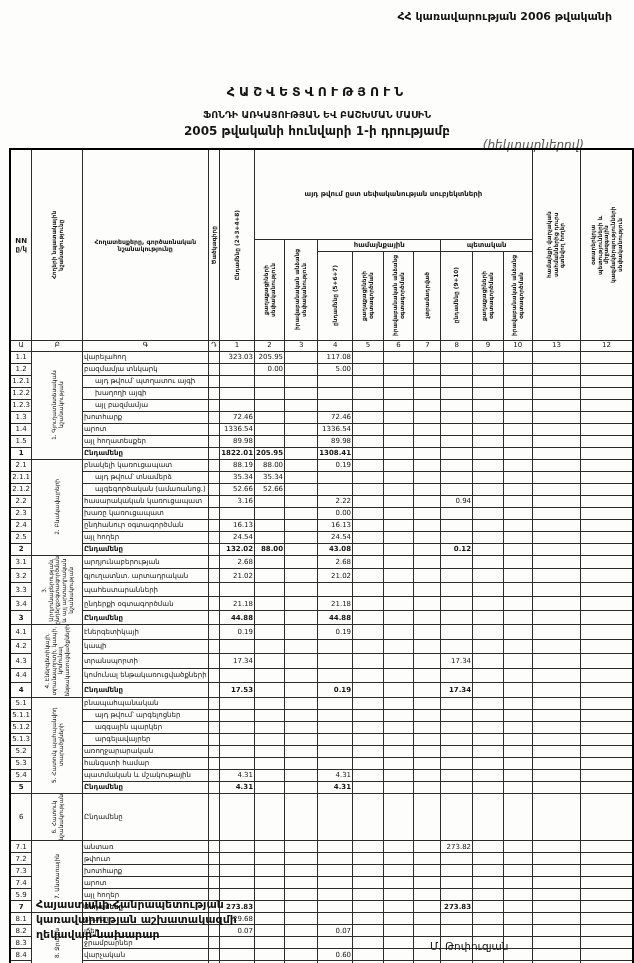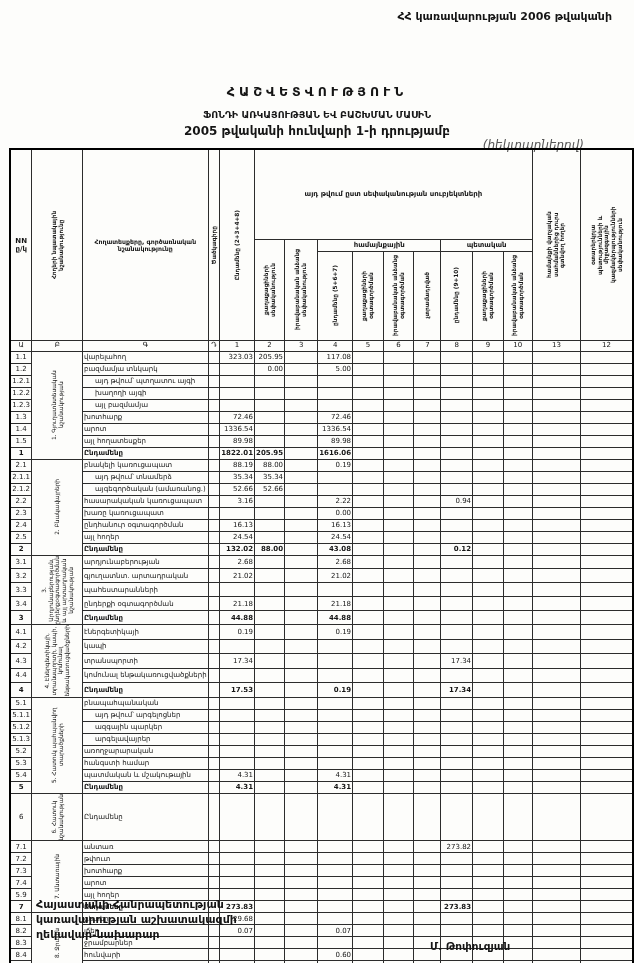--- a/index.html
+++ b/index.html
@@ -25,21 +25,21 @@
   .letters td{height:10px;text-align:center;font-size:6.5px;padding:0;}
   tbody td{height:11px;}
   td.num{text-align:center;font-size:6.3px;padding:0;}
   td.seclab{text-align:center;}
   td.lab{text-align:left;font-size:6.8px;white-space:nowrap;}
   td.lab.ind{padding-left:12px;}
   td.val{text-align:right;font-size:6.8px;padding-right:2px;}
   tr.total-row td{font-weight:bold;border-top:1.6px solid #000;}
   td.tall{height:34px;}
   .footer-left{position:absolute;left:36px;top:898px;font-size:11px;font-weight:bold;line-height:1.35;}
-  .signature{position:absolute;left:430px;top:940px;font-size:10.5px;font-weight:bold;}
+  .signature{position:absolute;left:430px;top:940px;font-size:10.5px;font-weight:normal;}
 </style>
 </head>
 <body>
 
 <div class="page">
 
   <div class="hdr-right">
     <div>ՀՀ կառավարության 2006 թվականի</div>
   </div>
 
@@ -283,21 +283,21 @@
           <td class="val"></td>
           <td class="val"></td>
         </tr>
         <tr class="total-row">
           <td class="num">1</td>
           <td class="lab">Ընդամենը</td>
           <td class="code"></td>
           <td class="val">1822.01</td>
           <td class="val">205.95</td>
           <td class="val"></td>
-          <td class="val">1616.06</td>
+          <td class="val">1308.41</td>
           <td class="val"></td>
           <td class="val"></td>
           <td class="val"></td>
           <td class="val"></td>
           <td class="val"></td>
           <td class="val"></td>
           <td class="val"></td>
           <td class="val"></td>
         </tr>
         <tr>
@@ -928,21 +928,21 @@
           <td class="val"></td>
           <td class="val"></td>
           <td class="val"></td>
           <td class="val"></td>
           <td class="val"></td>
           <td class="val"></td>
           <td class="val"></td>
         </tr>
         <tr>
           <td class="num">8.4</td>
-          <td class="lab">հունվարի</td>
+          <td class="lab">վարչական</td>
           <td class="code"></td>
           <td class="val"></td>
           <td class="val"></td>
           <td class="val"></td>
           <td class="val">0.60</td>
           <td class="val"></td>
           <td class="val"></td>
           <td class="val"></td>
           <td class="val"></td>
           <td class="val"></td>

